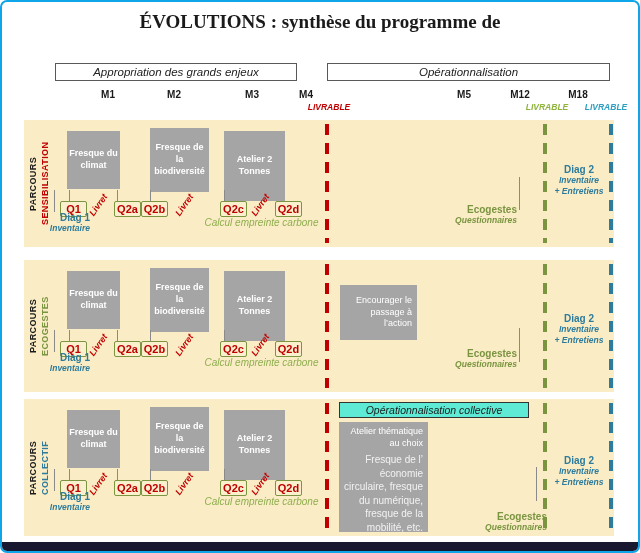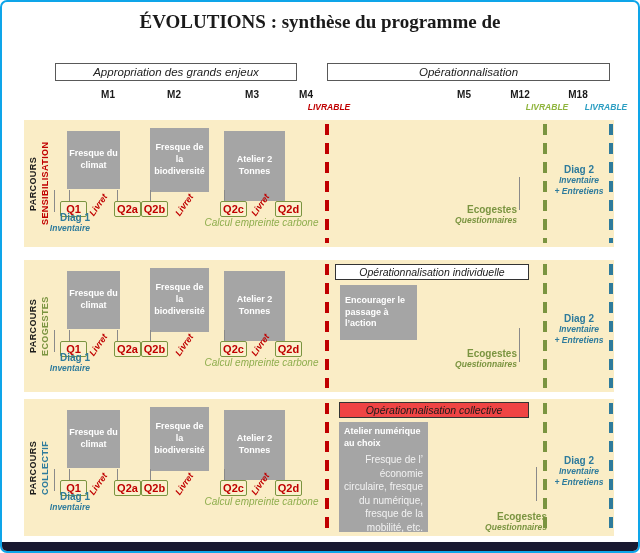--- a/index.html
+++ b/index.html
@@ -78,24 +78,24 @@
 
   .dash { position:absolute; top:4px; bottom:4px; width:4px; }
   .dash.red   { left:301px; background:repeating-linear-gradient(to bottom,#C00000 0 11px,transparent 11px 19px); }
   .dash.green { left:519px; background:repeating-linear-gradient(to bottom,#7A9440 0 11px,transparent 11px 19px); }
   .dash.teal  { left:585px; background:repeating-linear-gradient(to bottom,#2E7B9C 0 11px,transparent 11px 19px); }
 
   .op-header { position:absolute; height:16px; border:1.2px solid #333;
                display:flex; align-items:center; justify-content:center;
                font-style:italic; font-size:10.5px; color:#1a1a1a; }
   .op-ind { left:311px; top:4px; width:194px; background:#fff; }
-  .op-col { left:315px; top:3px; width:190px; background:#ef4444; }
+  .op-col { left:315px; top:3px; width:190px; background:#5eead4; }
 
   .big-box { position:absolute; background:#A5A5A5; color:#fff; padding:4px 5px; }
-  .big-box .bt { font-weight:bold; font-size:9px; text-align:left; line-height:1.3;
+  .big-box .bt { font-weight:normal; font-size:9px; text-align:right; line-height:1.3;
                  margin-bottom:4px; }
   .big-box .bb { font-size:10px; text-align:right; line-height:1.35; color:#F2F2F2; }
   .box-enc { left:316px; top:25px; width:77px; height:55px; display:flex;
              align-items:center; justify-content:center; }
   .box-ffh { left:415px; top:25px; width:62px; height:55px; display:flex;
              align-items:center; justify-content:center; }
   .box-enc .bt, .box-ffh .bt { margin-bottom:0; }
   .box-them { left:315px; top:23px; width:89px; height:110px; }
   .box-adap { left:408px; top:21px; width:96px; height:101px; }
 </style>
@@ -196,21 +196,20 @@
     <div class="livret" style="left:60px">Livret</div>
     <div class="livret" style="left:146px">Livret</div>
     <div class="livret" style="left:222px">Livret</div>
 
     <div class="diag1">
       <div class="t">Diag 1</div>
       <div class="s">Inventaire</div>
     </div>
     <div class="calcul">Calcul empreinte carbone</div>
 
-    <div class="op-header op-ind">Opérationnalisation individuelle</div>
     <div class="big-box box-enc">
       <div class="bt">Encourager le passage à l’action</div>
     </div>
 
     <div class="tick" style="left:495px;top:68px;height:34px"></div>
     <div class="eco" style="left:388px;top:88px">
       <div class="t">Ecogestes</div>
       <div class="s">Questionnaires</div>
     </div>
     <div class="diag2" style="top:53px">
@@ -249,21 +248,21 @@
     <div class="livret" style="left:222px">Livret</div>
 
     <div class="diag1">
       <div class="t">Diag 1</div>
       <div class="s">Inventaire</div>
     </div>
     <div class="calcul">Calcul empreinte carbone</div>
 
     <div class="op-header op-col">Opérationnalisation collective</div>
     <div class="big-box box-them">
-      <div class="bt">Atelier numérique au choix</div>
+      <div class="bt">Atelier thématique au choix</div>
       <div class="bb">Fresque de l’ économie circulaire, fresque du numérique, fresque de la mobilité, etc.</div>
     </div>
 
     <div class="tick" style="left:512px;top:68px;height:34px"></div>
     <div class="eco" style="left:418px;top:112px">
       <div class="t">Ecogestes</div>
       <div class="s">Questionnaires</div>
     </div>
     <div class="diag2" style="top:56px">
       <div class="t">Diag 2</div>

